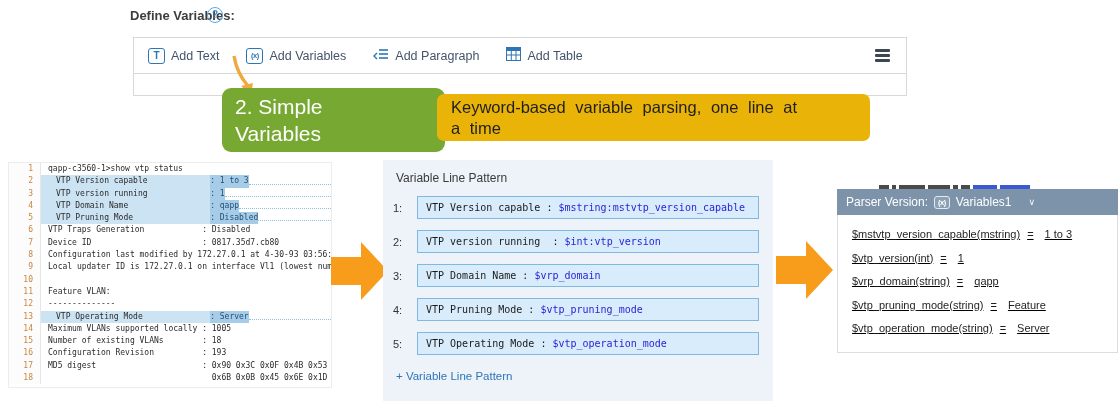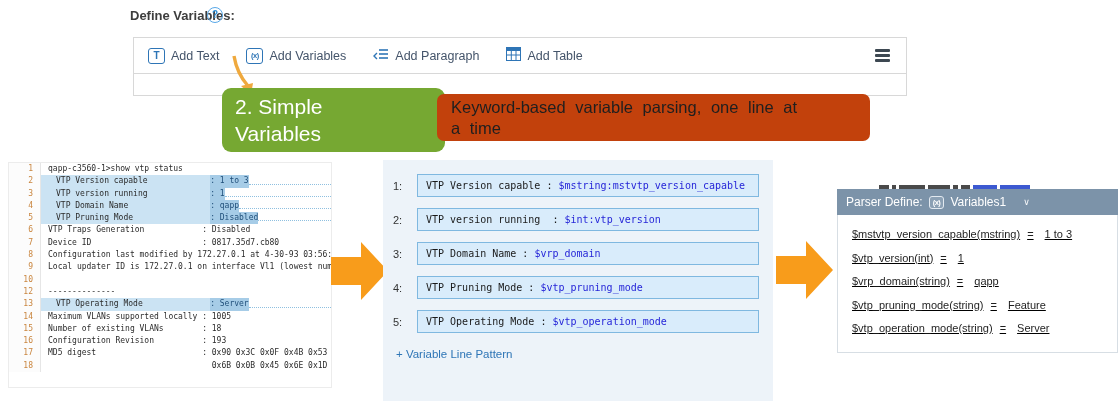--- a/index.html
+++ b/index.html
@@ -26,21 +26,21 @@
   .icon-box.xvar{font-size:7.5px;font-weight:700;letter-spacing:-0.5px;}
   .hamburger{margin-left:auto;display:flex;flex-direction:column;gap:2.6px;cursor:pointer;padding:2px;}
   .hamburger span{display:block;width:15px;height:2.4px;background:#3d4852;border-radius:1px;}
   
   .arrow-curve{position:absolute;left:222px;top:54px;width:40px;height:42px;}
   .step-callout{
     position:absolute;left:222px;top:88px;width:223px;height:64px;background:#76a832;border-radius:9px;
     color:#ffffff;font-size:21px;line-height:27px;padding:5px 88px 0 13px;box-sizing:border-box;
   }
   .annotation-note{
-    position:absolute;left:437px;top:94px;width:433px;height:47px;background:#c2410c;border-radius:7px;
+    position:absolute;left:437px;top:94px;width:433px;height:47px;background:#eab308;border-radius:7px;
     color:#1f1f1f;font-size:16.5px;line-height:21px;padding:3px 64px 0 14px;box-sizing:border-box;word-spacing:5px;
   }
   
   .code-panel{
     position:absolute;left:8px;top:162px;width:322px;height:224px;border:1px solid #ececec;background:#fff;
     overflow:hidden;font-family:"DejaVu Sans Mono", monospace;font-size:8px;
   }
   .cl{display:flex;height:12.3px;line-height:12.3px;white-space:pre;align-items:stretch;}
   .ln{width:24px;min-width:24px;text-align:right;padding-right:7px;color:#c9853e;background:#fcfcfc;border-right:1px solid #e6e6e6;}
   .ct{color:#2b2b2b;padding-left:7px;white-space:pre;}
@@ -149,34 +149,36 @@
   <div class="cl"><span class="ln">1</span><span class="ct">qapp-c3560-1&gt;show vtp status</span></div>
   <div class="cl hl"><span class="ln">2</span><span class="ct">VTP Version capable             </span><span class="sel">: 1 to 3</span><span class="leader"></span></div>
   <div class="cl hl"><span class="ln">3</span><span class="ct">VTP version running             </span><span class="sel">: 1</span><span class="leader"></span></div>
   <div class="cl hl"><span class="ln">4</span><span class="ct">VTP Domain Name                 </span><span class="sel">: qapp</span><span class="leader"></span></div>
   <div class="cl hl"><span class="ln">5</span><span class="ct">VTP Pruning Mode                </span><span class="sel">: Disabled</span><span class="leader"></span></div>
   <div class="cl"><span class="ln">6</span><span class="ct">VTP Traps Generation            : Disabled</span></div>
   <div class="cl"><span class="ln">7</span><span class="ct">Device ID                       : 0817.35d7.cb80</span></div>
   <div class="cl"><span class="ln">8</span><span class="ct">Configuration last modified by 172.27.0.1 at 4-30-93 03:56:04</span></div>
   <div class="cl"><span class="ln">9</span><span class="ct">Local updater ID is 172.27.0.1 on interface Vl1 (lowest numbered VLAN interface</span></div>
   <div class="cl"><span class="ln">10</span><span class="ct"></span></div>
+  <div class="cl"><span class="ln">11</span><span class="ct">Feature VLAN:</span></div>
   <div class="cl"><span class="ln">12</span><span class="ct">--------------</span></div>
   <div class="cl hl"><span class="ln">13</span><span class="ct">VTP Operating Mode              </span><span class="sel">: Server</span><span class="leader"></span></div>
   <div class="cl"><span class="ln">14</span><span class="ct">Maximum VLANs supported locally : 1005</span></div>
   <div class="cl"><span class="ln">15</span><span class="ct">Number of existing VLANs        : 18</span></div>
   <div class="cl"><span class="ln">16</span><span class="ct">Configuration Revision          : 193</span></div>
   <div class="cl"><span class="ln">17</span><span class="ct">MD5 digest                      : 0x90 0x3C 0x0F 0x4B 0x53 0x39 0x5E 0xF0</span></div>
   <div class="cl"><span class="ln">18</span><span class="ct">                                  0x6B 0x0B 0x45 0x6E 0x1D 0x4A 0xBC 0xF3</span></div>
 </div>
 
 <svg class="block-arrow" style="left:331px;top:240px;" viewBox="0 0 58 62">
   <polygon points="0,17 30,17 30,2 57,31 30,60 30,45 0,45" fill="#f89c1b"></polygon>
 </svg>
 
 <div class="pattern-panel">
+  <div class="pattern-title">Variable Line Pattern</div>
   <div class="pat-row">
     <span class="pat-num">1:</span>
     <div class="pat-input"><span class="pat-key">VTP Version capable : </span><span class="pat-var">$mstring:mstvtp_version_capable</span></div>
   </div>
   <div class="pat-row">
     <span class="pat-num">2:</span>
     <div class="pat-input"><span class="pat-key">VTP version running  : </span><span class="pat-var">$int:vtp_version</span></div>
   </div>
   <div class="pat-row">
     <span class="pat-num">3:</span>
@@ -202,21 +204,21 @@
     <i style="width:10px"></i>
       <i style="width:4px"></i>
       <i style="width:26px"></i>
       <i style="width:22px"></i>
     <i style="width:5px"></i>
       <i style="width:9px"></i>
       <i class="b" style="width:24px"></i>
       <i class="b" style="width:30px"></i>
   </div>
   <div class="parser-header">
-    <span class="parser-title">Parser Define:</span>
+    <span class="parser-title">Parser Version:</span>
     <span class="badge-x">(x)</span>
     <span class="var-dd">
       <span>Variables1</span>
       <span class="chev">∨</span>
     </span>
   </div>
   <div class="parser-body">
     <div class="pr-row"><span>$mstvtp_version_capable(mstring)</span><span class="pr-eq">=</span><span class="pr-val">1 to 3</span></div>
     <div class="pr-row"><span>$vtp_version(int)</span><span class="pr-eq">=</span><span class="pr-val">1</span></div>
     <div class="pr-row"><span>$vrp_domain(string)</span><span class="pr-eq">=</span><span class="pr-val">qapp</span></div>

